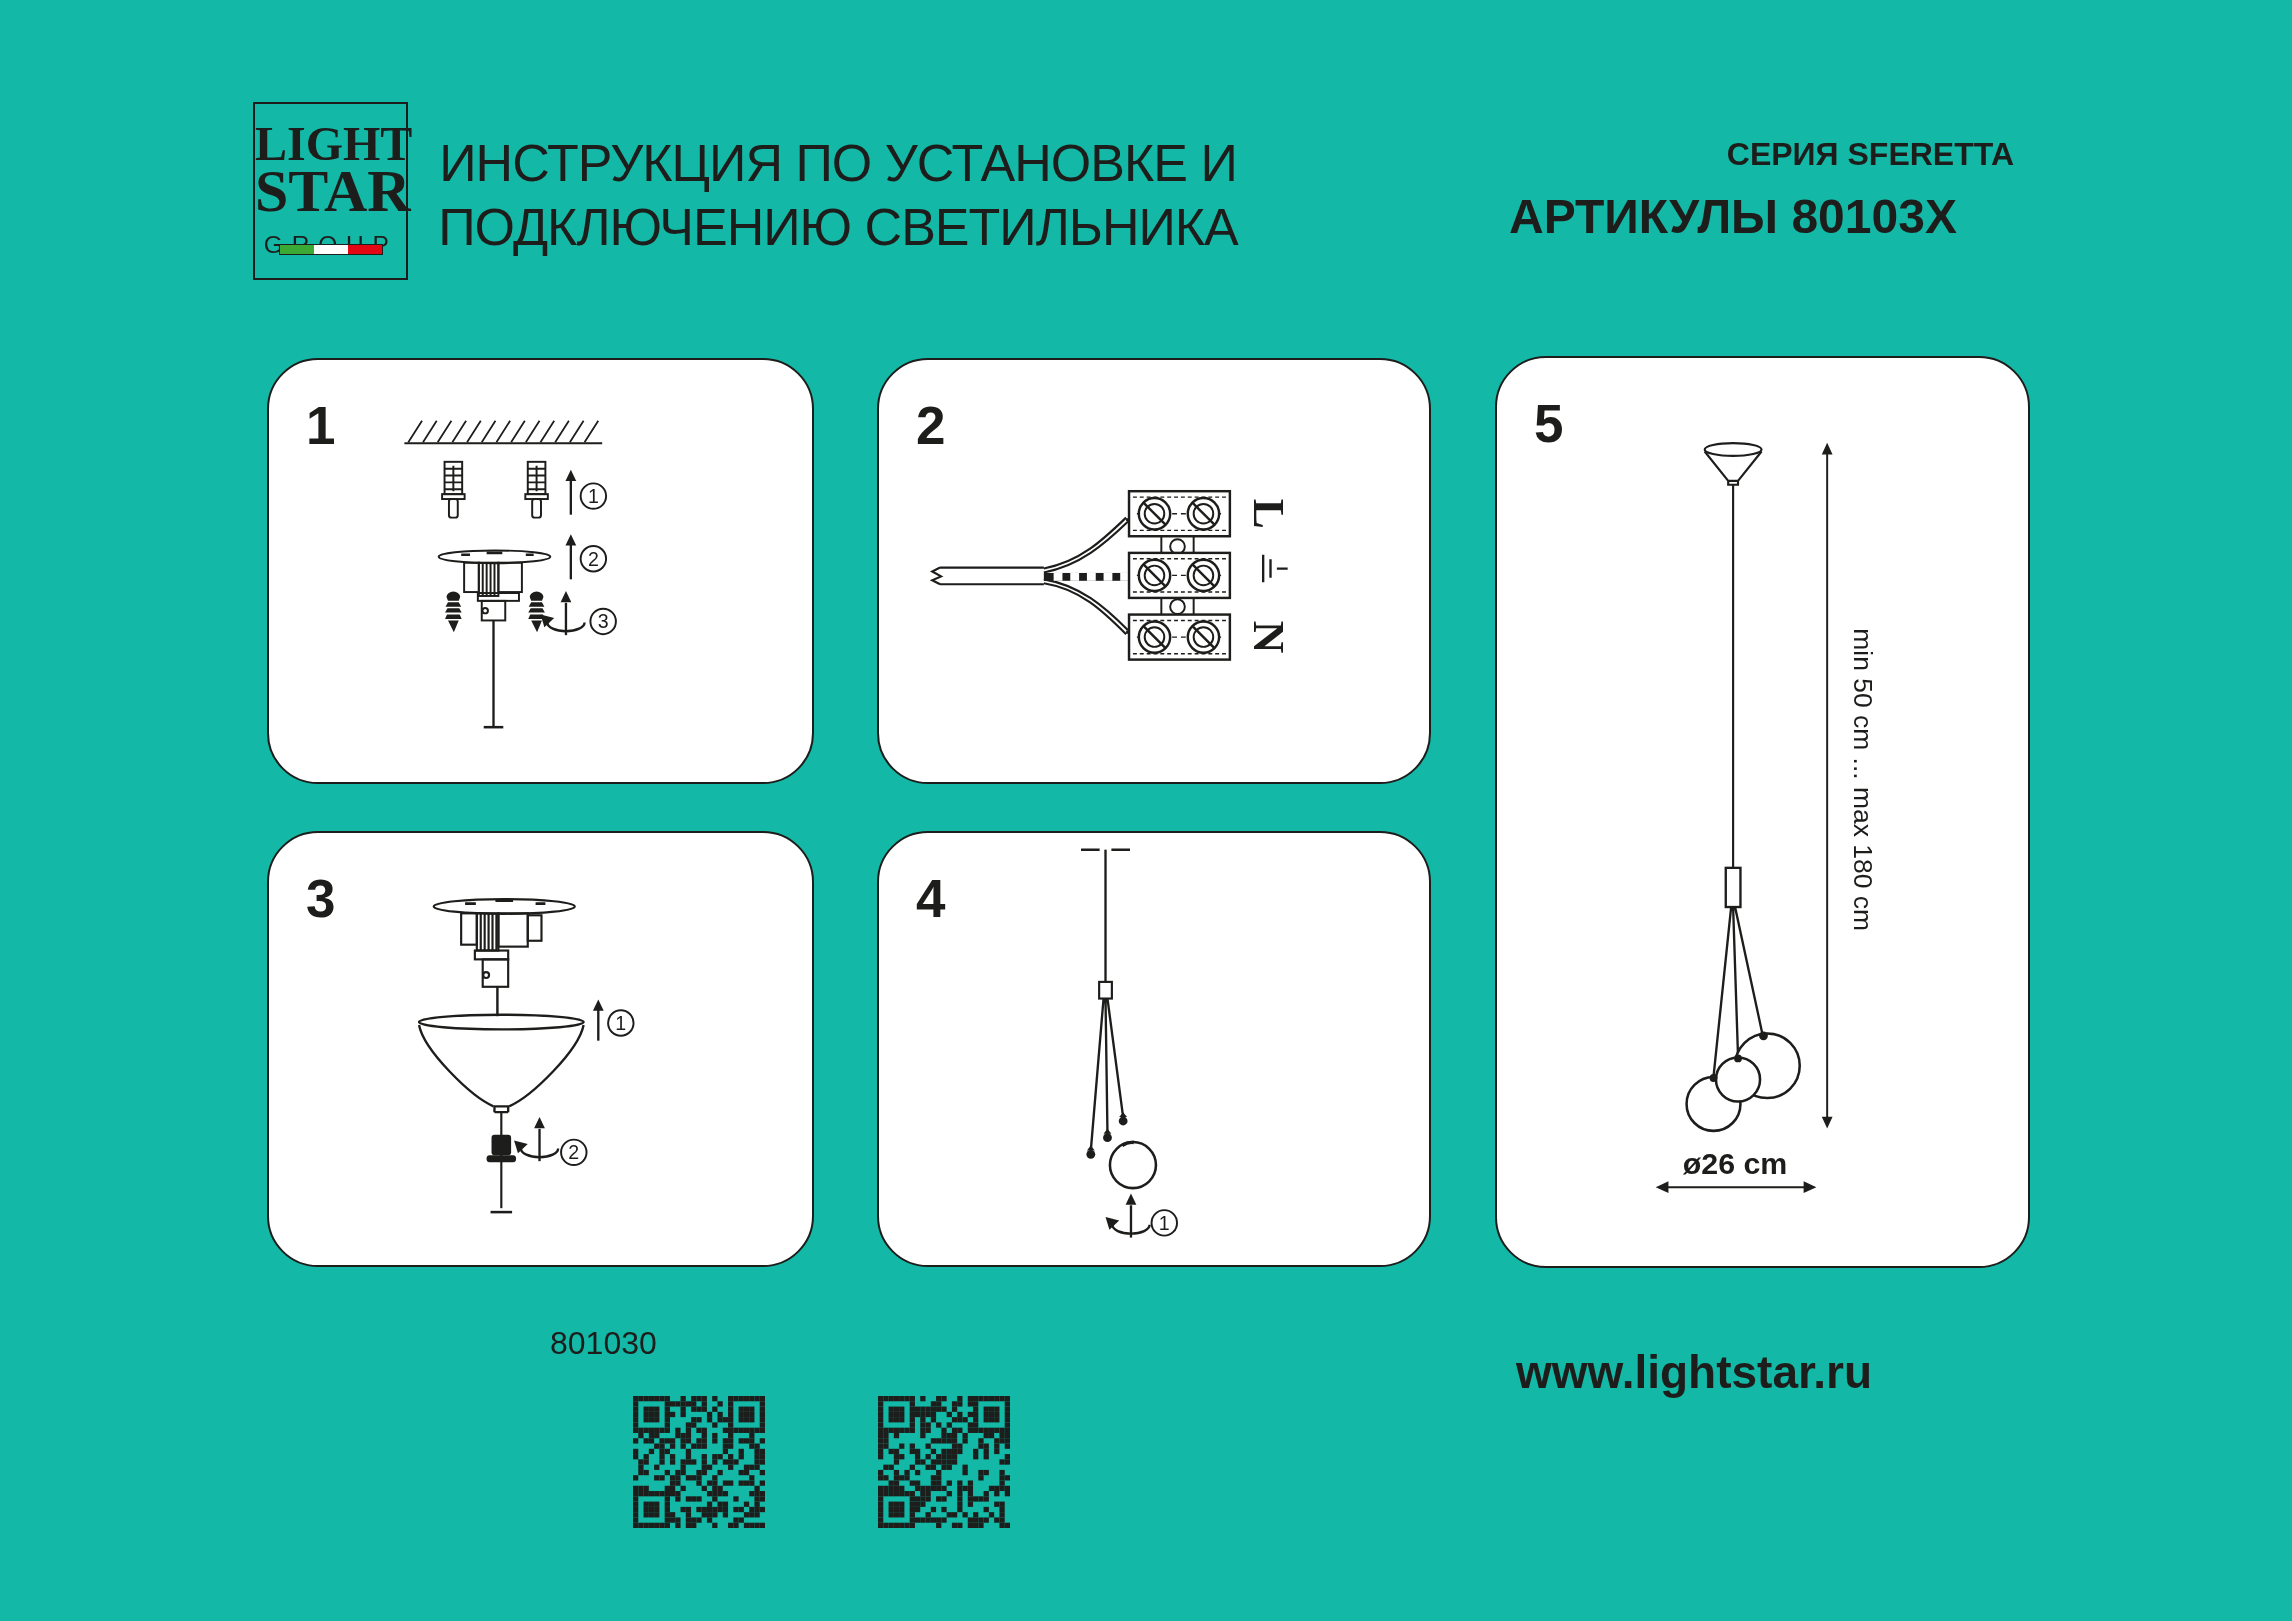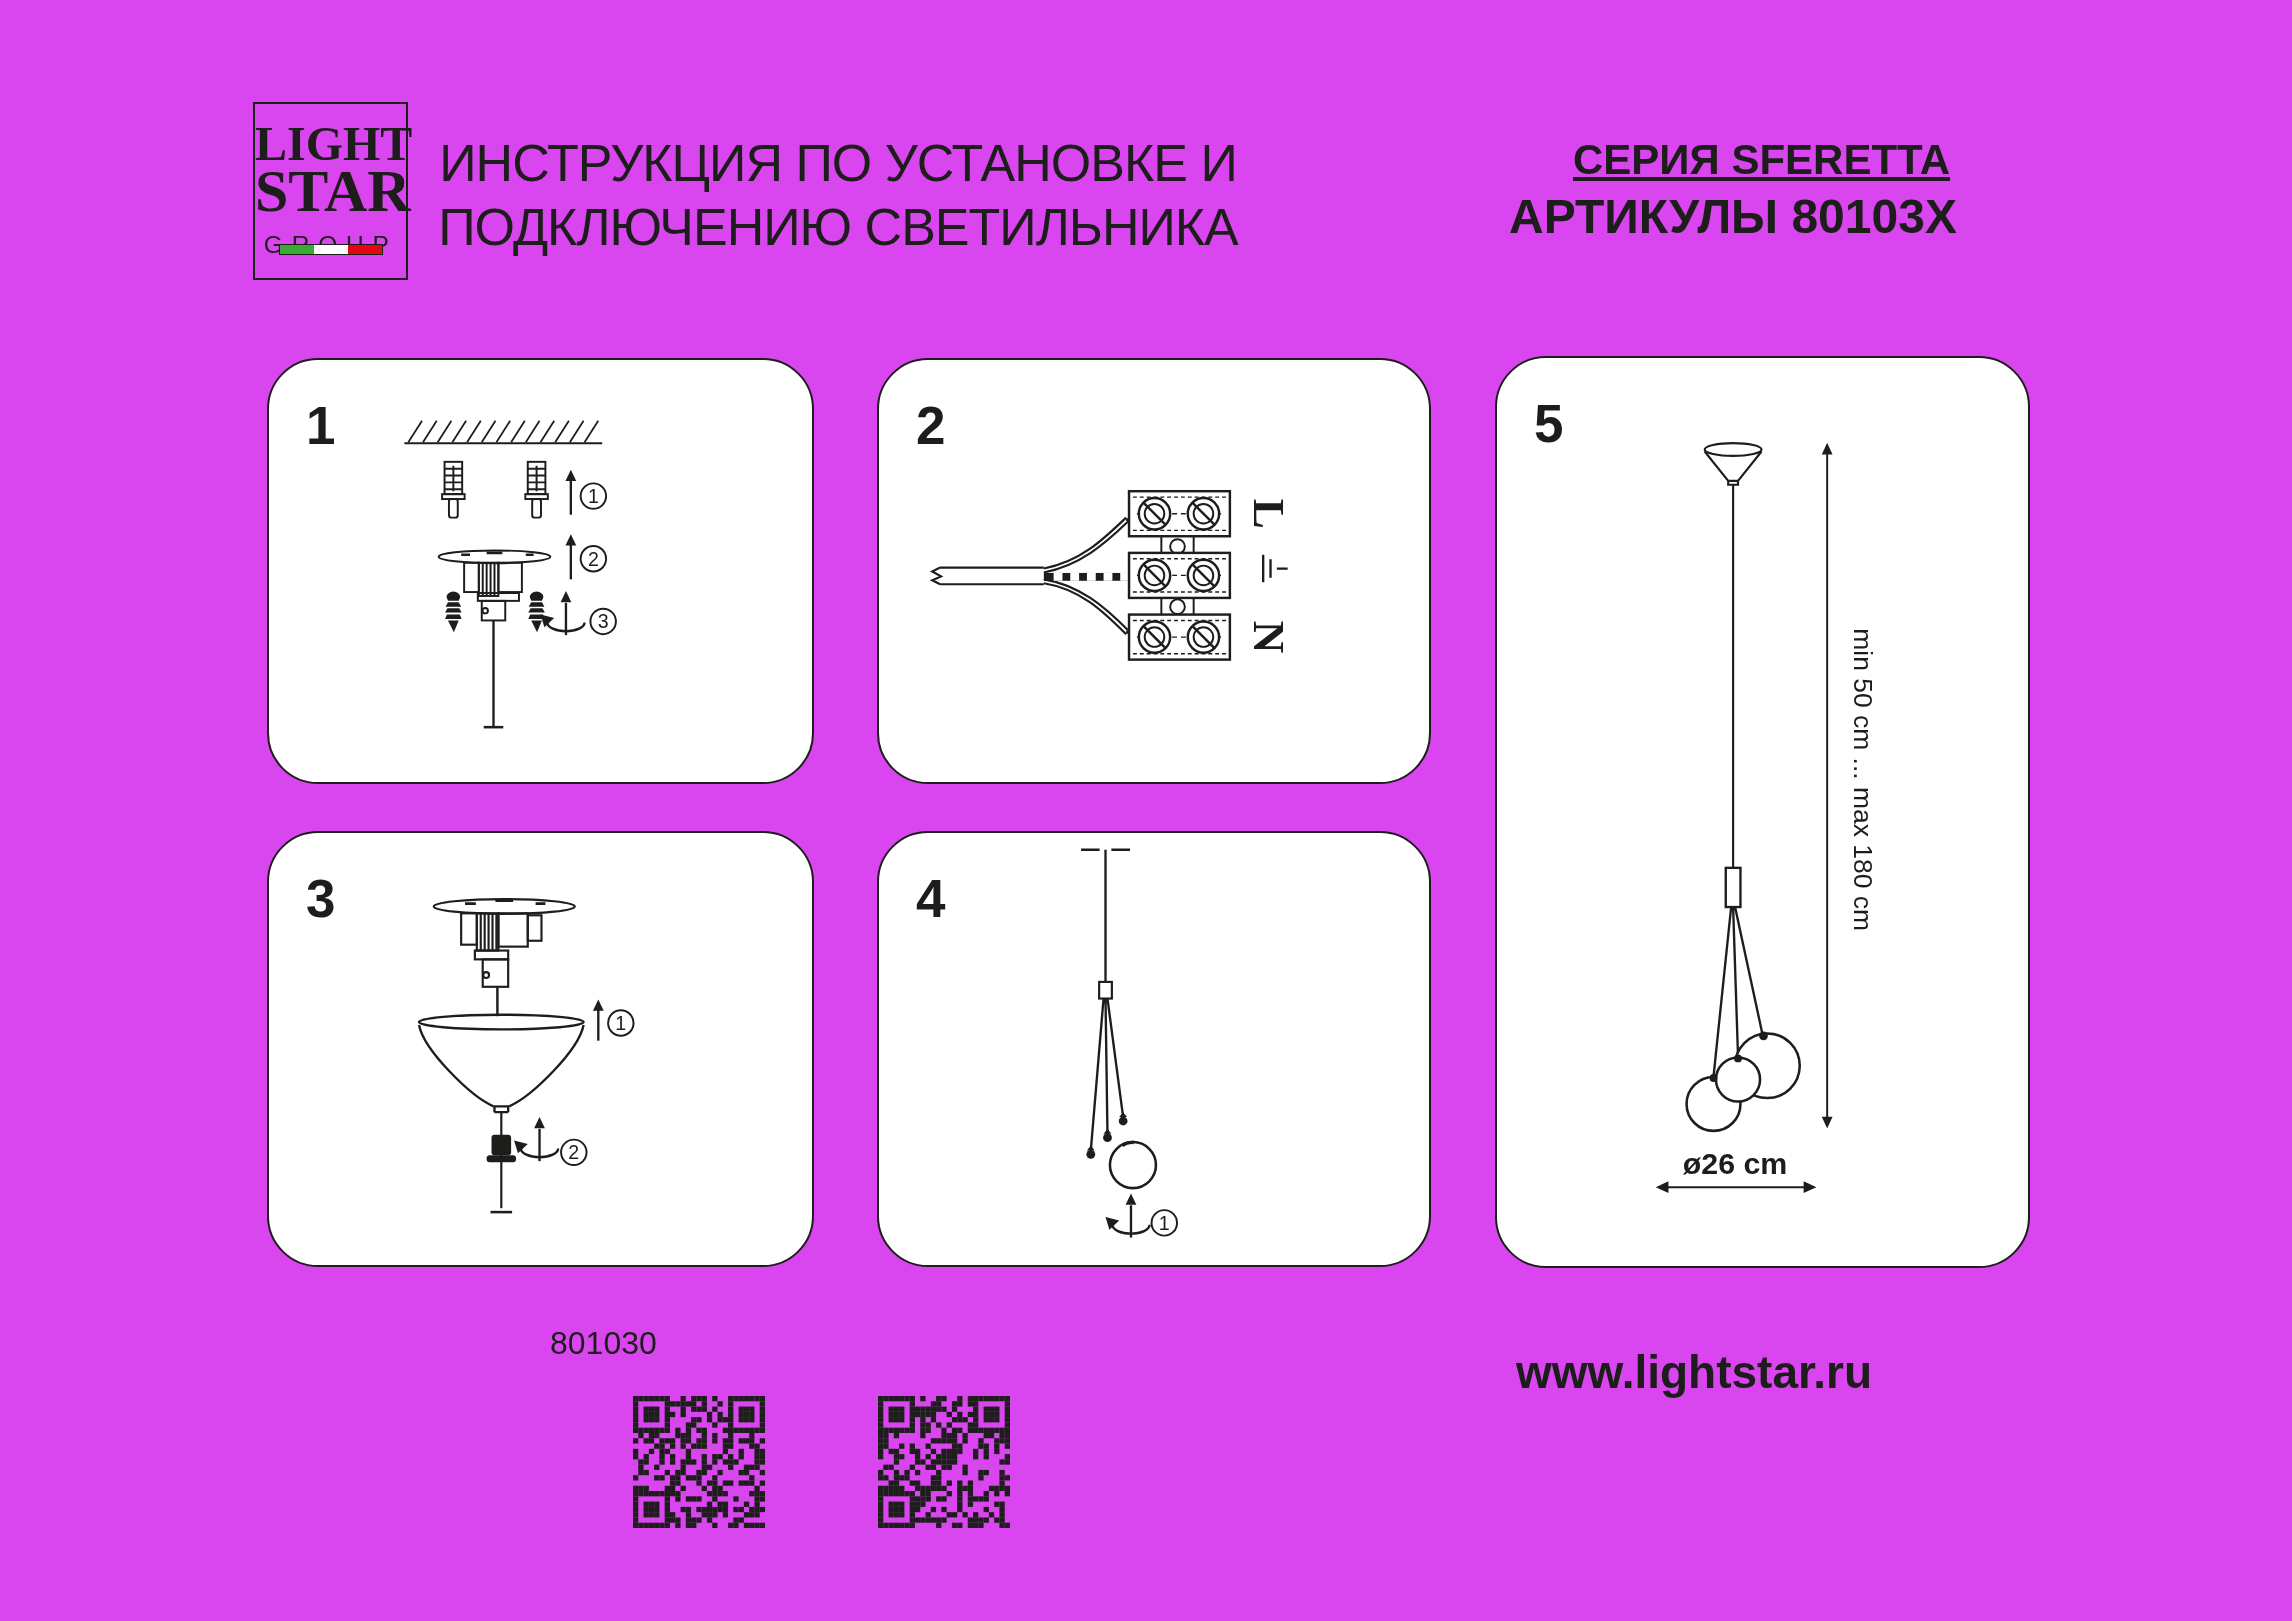--- a/index.html
+++ b/index.html
@@ -1,32 +1,32 @@
 <!DOCTYPE html>
 <html><head>
 <meta charset="utf-8">
 <style>
   html,body{margin:0;padding:0;background:#fff;}
-  #page{position:relative;width:2293px;height:1621px;background:#d946ef;overflow:hidden;
+  #page{position:relative;width:2293px;height:1621px;background:#14b8a6;overflow:hidden;
         font-family:"Liberation Sans",sans-serif;color:#1d1d1b;}
   .abs{position:absolute;}
   
   #logo-box{left:253px;top:102px;width:151px;height:174px;border:2px solid #1d1d1b;}
   .logo-serif{position:absolute;width:100%;text-align:center;font-family:"Liberation Serif",serif;
               font-weight:bold;line-height:1;letter-spacing:0;}
   #logo-l1{top:15.7px;font-size:48px;}
   #logo-l2{top:57px;font-size:60px;letter-spacing:0px;}
   #logo-l3{position:absolute;top:127px;width:100%;text-align:left;font-size:24.5px;
            letter-spacing:8.8px;text-indent:8.8px;font-weight:normal;}
   #logo-flag{position:absolute;left:23.5px;top:140px;width:102px;height:8.8px;border:1.5px solid #1d1d1b;
              display:flex;}
   #logo-flag div{flex:1;height:100%;}
   #title{left:397px;top:131px;width:882px;text-align:center;font-size:52px;font-weight:normal;
          line-height:64px;letter-spacing:-1px;}
-  #series{left:1509px;top:136px;width:505px;text-align:center;font-size:42px;font-weight:bold;text-decoration:underline;}
+  #series{left:1509px;top:136px;width:505px;text-align:right;font-size:32px;font-weight:bold;}
   #articles{left:1509px;top:189px;width:505px;text-align:left;font-size:48px;font-weight:bold;}
   
   .panel{position:absolute;border:2.9px solid #1d1d1b;border-radius:51px;background:#fff;}
   #panel-1{left:267px;top:358px;width:543px;height:422px;}
   #panel-2{left:877px;top:358px;width:550px;height:422px;}
   #panel-3{left:267px;top:831px;width:543px;height:432px;}
   #panel-4{left:877px;top:831px;width:550px;height:432px;}
   #panel-5{left:1495px;top:356px;width:531px;height:908px;}
   .pnum{position:absolute;left:37px;top:39px;font-size:53px;font-weight:600;line-height:1;}
   .diag{position:absolute;left:0;top:0;}

